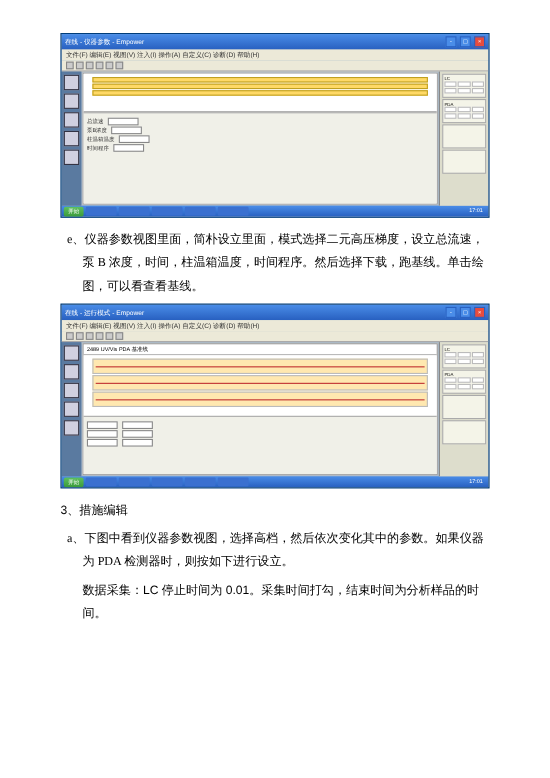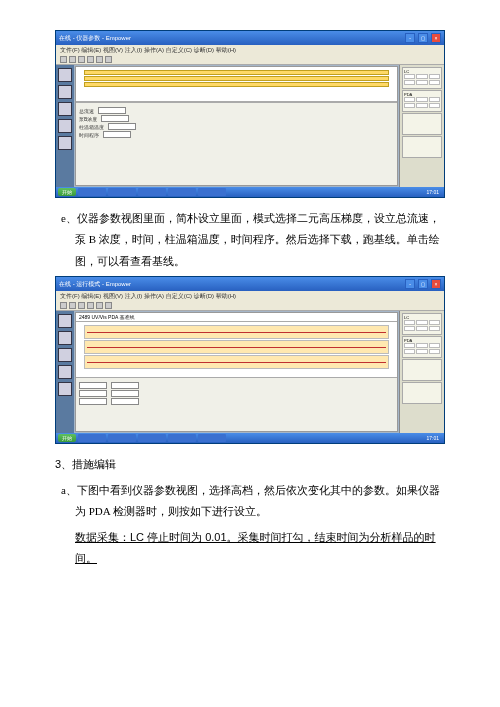--- a/index.html
+++ b/index.html
@@ -193,21 +193,21 @@
       margin-left: auto;
       color: #fff;
       font-size: 5px;
       padding: 0 3px;
     }
     .body-text {
       line-height: 1.95;
       margin: 4px 0;
     }
     .indent-1 { padding-left: 20px; text-indent: -14px; font-family: Liberation Serif, serif; }
-    .indent-1-cont { padding-left: 20px; text-decoration: underline; }
+    .indent-1-cont { padding-left: 20px; }
     .indent-0 { padding-left: 0; }
   </style>
 </head>
 <body>
 
 <div class="screenshot">
   <div class="titlebar">
     <span class="titlebar-text">在线 - 仪器参数 - Empower</span>
     <span class="winbtn min">-</span>
     <span class="winbtn min">▢</span>

